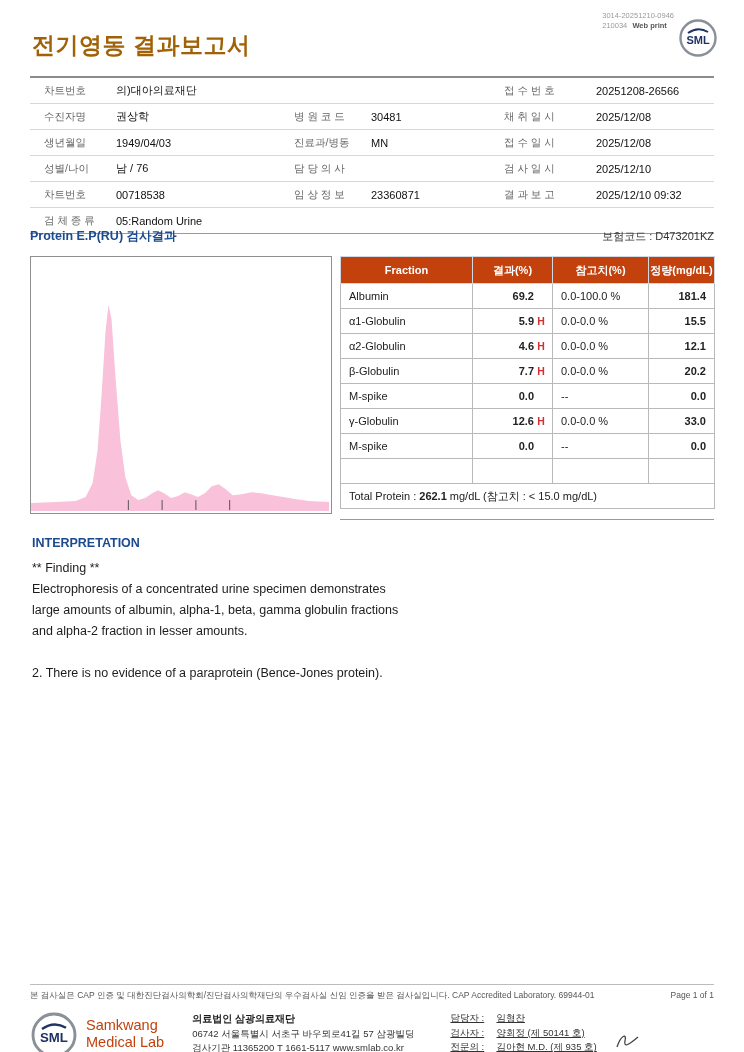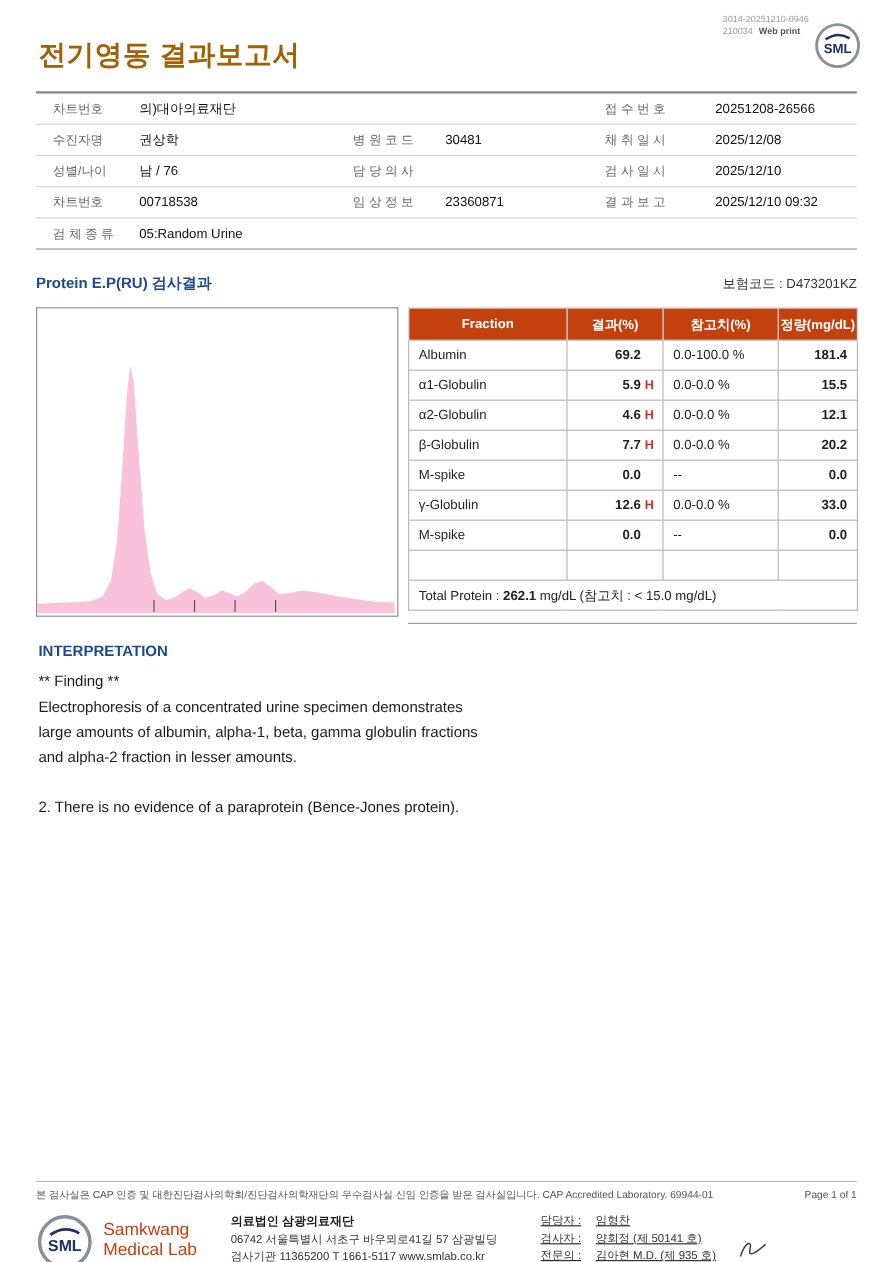--- a/index.html
+++ b/index.html
@@ -112,20 +112,28 @@
         <td class="pv" colspan="3">의)대아의료재단</td>
         <td class="pl">접 수 번 호</td>
         <td class="pv">20251208-26566</td>
       </tr>
       <tr>
         <td class="pl">수진자명</td>
         <td class="pv">권상학</td>
         <td class="pl">병 원 코 드</td>
         <td class="pv">30481</td>
         <td class="pl">채 취 일 시</td>
+        <td class="pv">2025/12/08</td>
+      </tr>
+      <tr>
+        <td class="pl">생년월일</td>
+        <td class="pv">1949/04/03</td>
+        <td class="pl">진료과/병동</td>
+        <td class="pv">MN</td>
+        <td class="pl">접 수 일 시</td>
         <td class="pv">2025/12/08</td>
       </tr>
       <tr>
         <td class="pl">성별/나이</td>
         <td class="pv">남 / 76</td>
         <td class="pl">담 당 의 사</td>
         <td class="pv"></td>
         <td class="pl">검 사 일 시</td>
         <td class="pv">2025/12/10</td>
       </tr>

